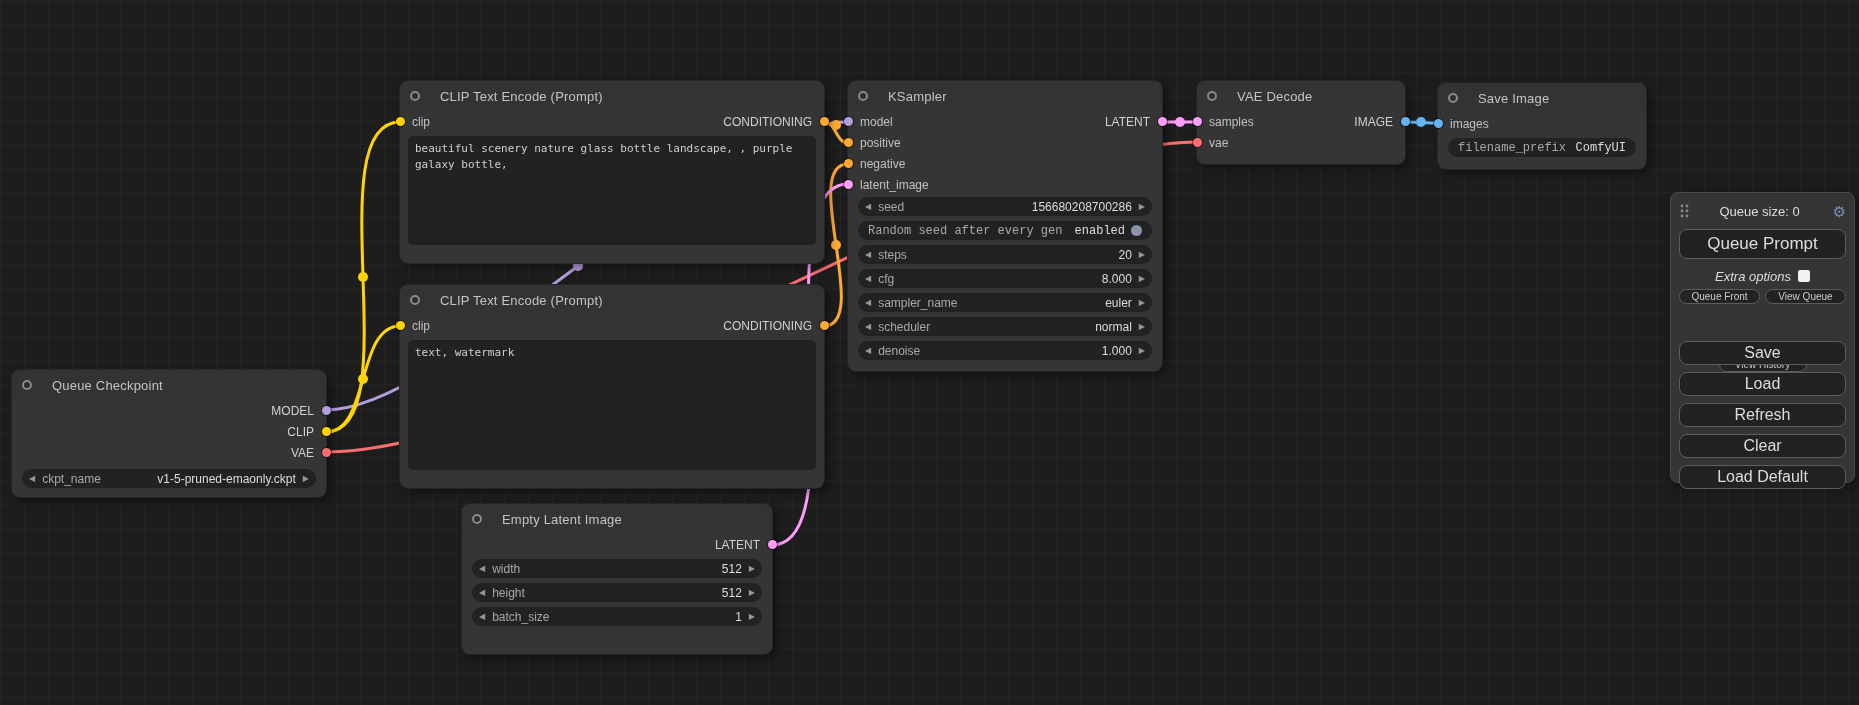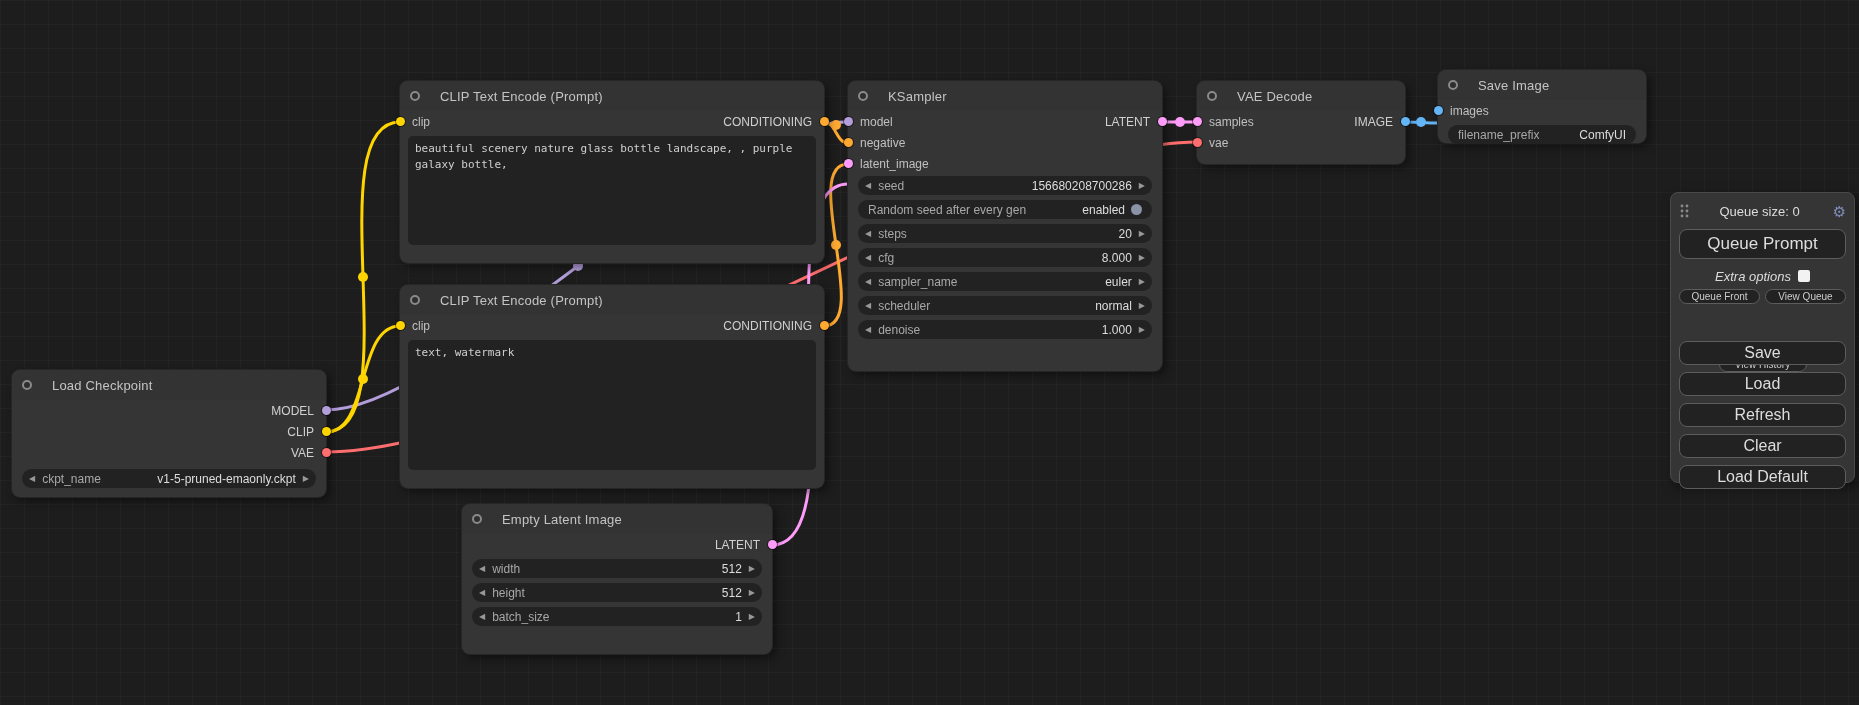--- a/index.html
+++ b/index.html
@@ -61,21 +61,21 @@
   
   .widget{
     height:19px;flex:0 0 19px;margin:2.5px 10px;
     background:var(--widget-bg,#222222);border-radius:10px;
     display:flex;align-items:center;font-size:12px;
     padding:0 7px;color:#cccccc;
   }
   .w-arrow{font-size:8px;color:#989898;flex:0 0 auto;line-height:1;}
   .w-label{color:#a8a8a8;margin-left:7px;white-space:nowrap;}
   .w-value{margin-left:auto;margin-right:7px;color:#dddddd;white-space:nowrap;}
-  .widget.no-arrows{padding:0 10px;}
+  .widget.no-arrows{padding:0 10px;font-family:Liberation Mono, monospace;}
   .widget.no-arrows .w-label{margin-left:0;}
   .widget.no-arrows .w-value{margin-right:0;}
   .toggle-dot{
     width:11px;height:11px;border-radius:50%;flex:0 0 11px;
     background:var(--toggle-dot,#8a93a8);margin-left:6px;
   }
   .textarea{
     flex:1;margin:4px 8px 18px 8px;background:#222222;border-radius:5px;
     padding:5px 7px;box-sizing:border-box;
     font-family:"DejaVu Sans Mono", monospace;font-size:11px;line-height:1.45;
@@ -151,21 +151,21 @@
     </g>
     <g class="c-image">
       <path class="wire" d="M 1405 122 C 1418 122, 1425 123, 1438 123"></path>
       <circle class="linkdot" cx="1421" cy="122" r="5"></circle>
     </g>
   </svg>
 
   <div class="node" style="left:12px;top:370px;width:314px;height:127px;">
     <div class="node-title">
       <span class="title-dot"></span>
-      <span>Load Checkpoint</span>
+      <span>Queue Checkpoint</span>
     </div>
     <div class="slot-row right">
       <span class="s-label out">MODEL</span>
       <span class="dot out c-model"></span>
     </div>
     <div class="slot-row right">
       <span class="s-label out">CLIP</span>
       <span class="dot out c-clip"></span>
     </div>
     <div class="slot-row right">
@@ -243,20 +243,24 @@
       <span>KSampler</span>
     </div>
     <div class="slot-row">
       <span class="dot in c-model"></span>
       <span class="s-label in">model</span>
       <span class="s-label out">LATENT</span>
       <span class="dot out c-latent"></span>
     </div>
     <div class="slot-row">
       <span class="dot in c-cond"></span>
+      <span class="s-label in">positive</span>
+    </div>
+    <div class="slot-row">
+      <span class="dot in c-cond"></span>
       <span class="s-label in">negative</span>
     </div>
     <div class="slot-row">
       <span class="dot in c-latent"></span>
       <span class="s-label in">latent_image</span>
     </div>
     <div class="widget mt2">
       <span class="w-arrow">◀</span>
       <span class="w-label">seed</span>
       <span class="w-value">156680208700286</span>
@@ -309,21 +313,21 @@
       <span class="s-label in">samples</span>
       <span class="s-label out">IMAGE</span>
       <span class="dot out c-image"></span>
     </div>
     <div class="slot-row">
       <span class="dot in c-vae"></span>
       <span class="s-label in">vae</span>
     </div>
   </div>
 
-  <div class="node" style="left:1438px;top:70px;width:208px;height:73px;">
+  <div class="node" style="left:1438px;top:83px;width:208px;height:86px;">
     <div class="node-title">
       <span class="title-dot"></span>
       <span>Save Image</span>
     </div>
     <div class="slot-row">
       <span class="dot in c-image"></span>
       <span class="s-label in">images</span>
     </div>
     <div class="widget no-arrows mt4">
       <span class="w-label">filename_prefix</span>

